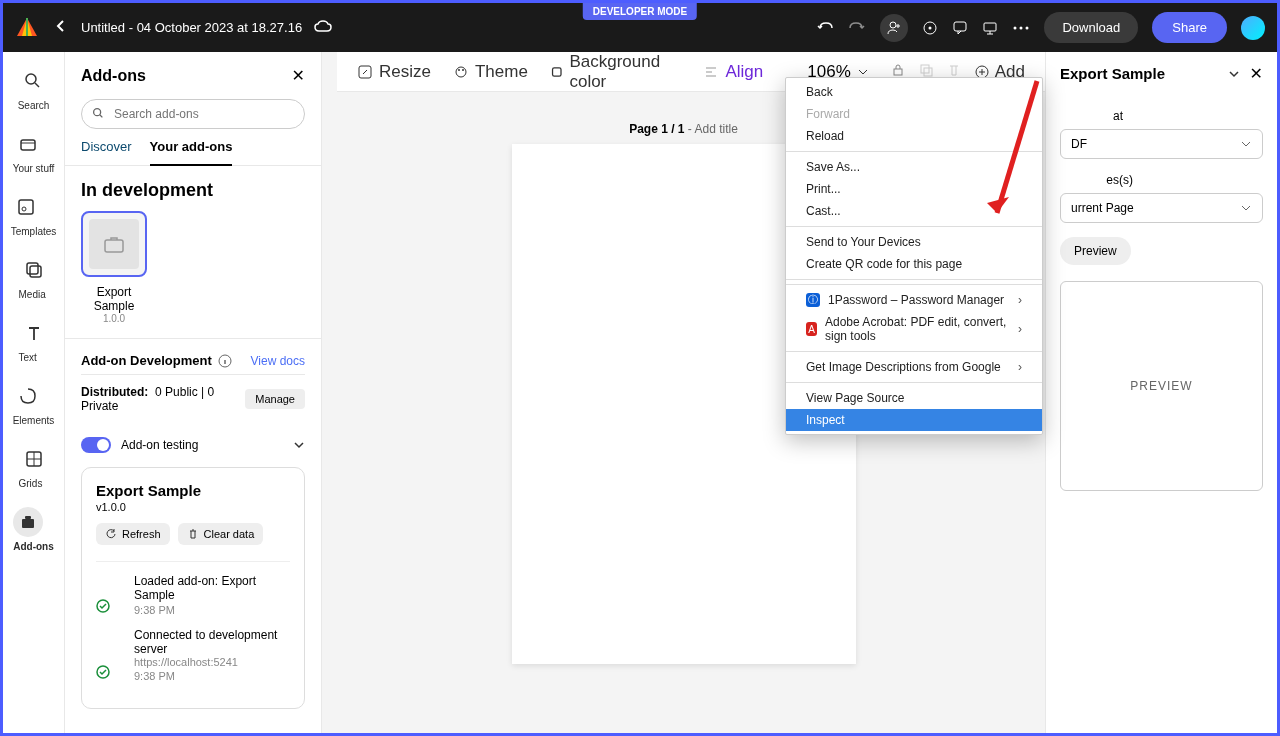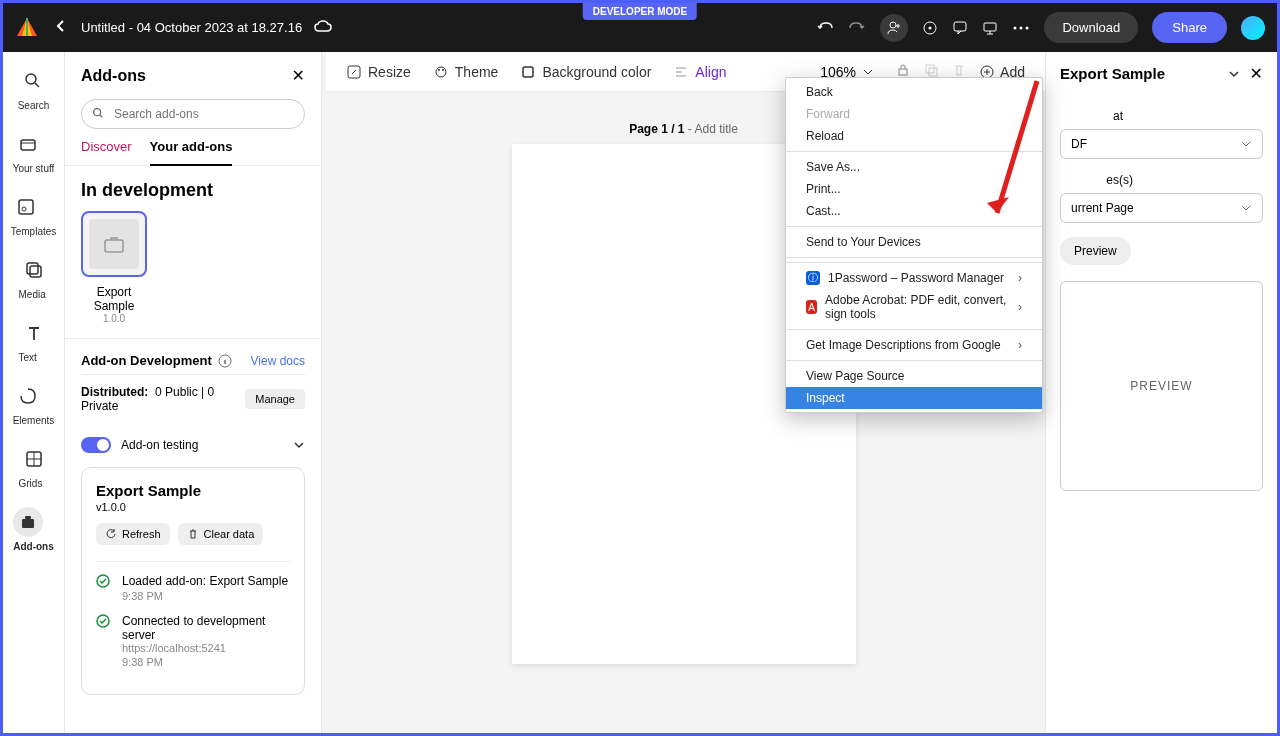--- a/index.html
+++ b/index.html
@@ -32,21 +32,21 @@
   
   
   .panel { width: 257px; background: #fff; border-right: 1px solid #e8e8e8; display: flex; flex-direction: column; }
   .panel-header { display: flex; align-items: center; justify-content: space-between; padding: 14px 16px 10px; }
   .panel-header h2 { font-size: 16px; font-weight: 700; }
   .close-x { cursor: pointer; font-size: 16px; }
   .search-box { margin: 4px 16px 10px; position: relative; }
   .search-box input { width: 100%; padding: 7px 10px 7px 32px; border: 1px solid #ccc; border-radius: 16px; font-size: 12px; outline:none; }
   .search-box svg { position: absolute; left: 10px; top: 7px; width: 14px; height: 14px; }
   .tabs { display: flex; gap: 18px; padding: 0 16px; border-bottom: 1px solid #e8e8e8; font-size: 13px; }
-  .tab { padding-bottom: 10px; cursor: pointer; color: #be185d; }
+  .tab { padding-bottom: 10px; cursor: pointer; color: #0c4a6e; }
   .tab.active { color: #000; font-weight: 600; border-bottom: 2px solid #000; margin-bottom: -1px; }
   
   .section-dev { padding: 14px 16px; border-bottom: 1px solid #e8e8e8; }
   .section-dev h3 { font-size: 18px; font-weight: 700; margin-bottom: 10px; }
   .tile { width: 66px; height: 66px; border: 2px solid #5865f2; border-radius: 8px; display:flex; align-items:center; justify-content:center; background:#f4f4f4; }
   .tile-inner { width: 50px; height: 50px; background:#e3e3e3; border-radius:4px; display:flex;align-items:center;justify-content:center; color:#999;}
   .tile-meta { text-align: center; margin-top: 8px; font-size: 12px; width: 66px;}
   .tile-meta .ver { font-size: 10px; color: #888; }
   
   .section-addon-dev { padding: 14px 16px; }
@@ -59,29 +59,29 @@
   .toggle { width:30px; height:16px; background:#5865f2; border-radius:8px; position:relative;}
   .toggle::after { content:""; position:absolute; right:2px; top:2px; width:12px; height:12px; background:#fff; border-radius:50%;}
   .chev { margin-left:auto; }
   
   .addon-card { border:1px solid #ddd; border-radius:10px; margin-top:14px; padding:14px; }
   .addon-card h4 { font-size:15px; font-weight:700; }
   .addon-card .v { font-size:11px; margin-top:2px; margin-bottom:10px;}
   .chip-row { display:flex; gap:8px; }
   .chip { background:#eee; padding:5px 9px; border-radius:6px; font-size:11px; display:flex; align-items:center; gap:5px; cursor:pointer;}
   .log { margin-top:16px; border-top:1px solid #eee; padding-top:12px; }
-  .log-item { display:flex; gap:12px; margin-bottom:12px; font-size:12px;}
+  .log-item { display:flex; gap:24px; margin-bottom:12px; font-size:12px;align-items:flex-end;}
   .log-item .txt { flex:1; }
   .log-item .sub { color:#888; font-size:11px; }
   .log-item .ts { color:#888; font-size:11px; margin-top:2px;}
   .check { color:#1a8f3a; }
   
   
   .canvas-wrap { flex:1; background:#f4f4f4; position:relative; overflow:hidden;}
-  .toolbar { position:absolute; top:0; left:4px; right:0; height:40px; background:#fff; border-bottom:1px solid #e8e8e8; display:flex; align-items:center; padding:0 20px; gap:22px; font-size:14px; z-index:1;}
+  .toolbar { position:absolute; top:0; left:15px; right:0; height:40px; background:#fff; border-bottom:1px solid #e8e8e8; display:flex; align-items:center; padding:0 20px; gap:22px; font-size:17px; z-index:1;}
   .tb-item { display:flex; align-items:center; gap:6px; cursor:pointer; color:#333;}
   .tb-item.dimmed { color:#6d28d9; }
   .tb-spacer { flex:1; }
   .zoom { display:flex; align-items:center; gap:6px;}
   .tb-icons { display:flex; gap:14px; color:#888;}
   .page-area { padding-top: 70px; text-align:center; }
   .page-label { font-size:12px; color:#666; margin-bottom:8px;}
   .page-label b { color:#000; font-weight:600;}
   .page { width:344px; height:520px; background:#fff; margin:0 auto; box-shadow:0 2px 6px rgba(0,0,0,.1);}
   
@@ -461,20 +461,21 @@
 <div class="ctx">
   <div class="ctx-item">Back</div>
   <div class="ctx-item disabled">Forward</div>
   <div class="ctx-item">Reload</div>
   <div class="ctx-sep"></div>
   <div class="ctx-item">Save As...</div>
   <div class="ctx-item">Print...</div>
   <div class="ctx-item">Cast...</div>
   <div class="ctx-sep"></div>
   <div class="ctx-item">Send to Your Devices</div>
+  <div class="ctx-item">Create QR code for this page</div>
   <div class="ctx-sep"></div>
   <div class="ctx-sep"></div>
   <div class="ctx-item">
       <span class="ctx-icon blue">ⓘ</span>
       <span>1Password – Password Manager</span>
       <span class="arr">›</span>
     </div>
   <div class="ctx-item">
       <span class="ctx-icon red">A</span>
       <span>Adobe Acrobat: PDF edit, convert, sign tools</span>

